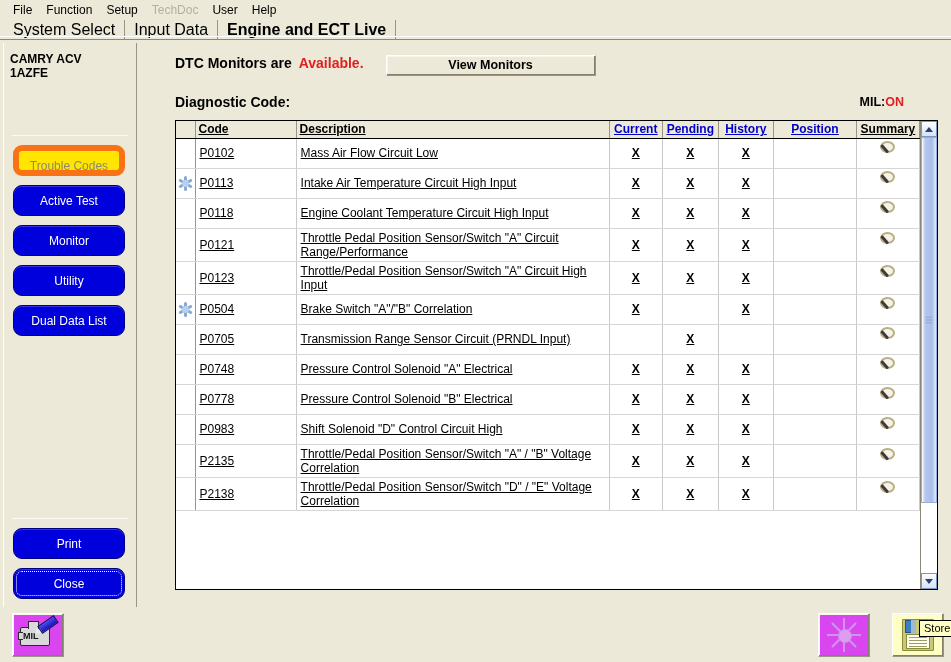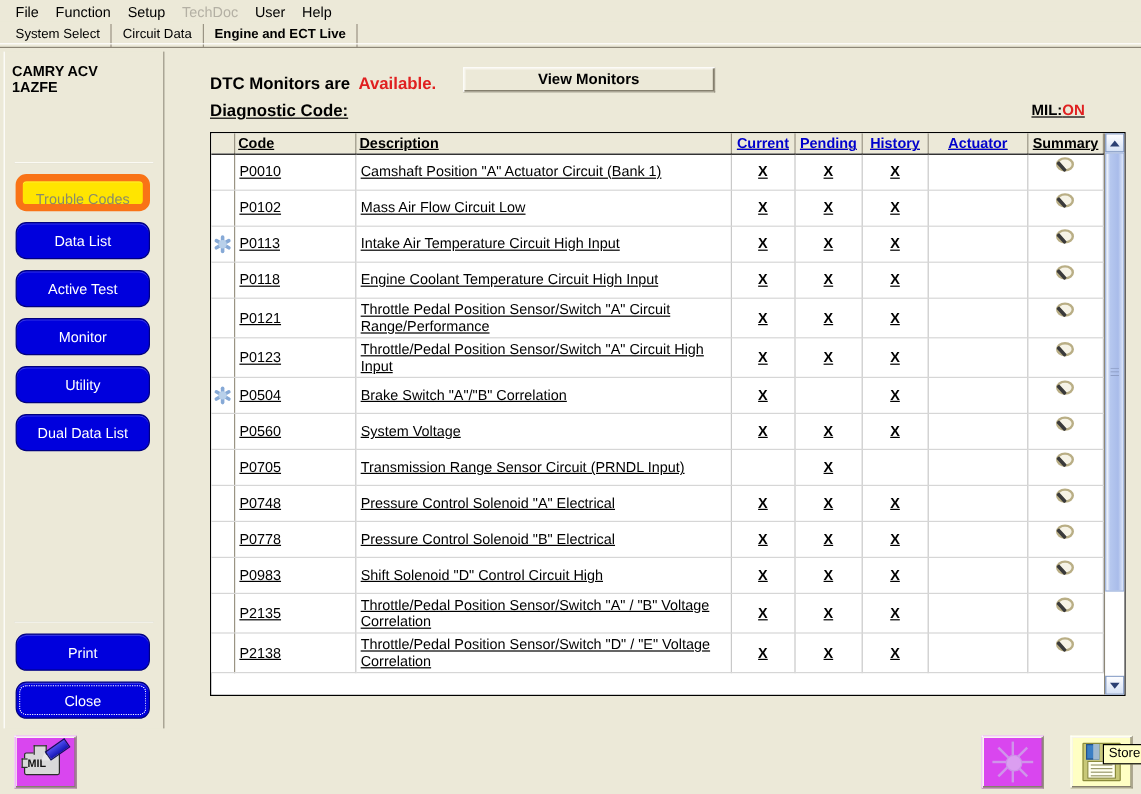--- a/index.html
+++ b/index.html
@@ -40,21 +40,21 @@
   .tabstrip {
     height: 22px;
     background: #ece9d8;
     display: flex;
     align-items: flex-end;
     padding-left: 4px;
     flex: 0 0 auto;
     position: relative;
   }
   .tab {
-    font-size: 11px;
+    font-size: 16px;
     padding: 2px 9px 3px 9px;
     color: #000;
     border-right: 1px solid #9a9484;
     cursor: default;
     white-space: nowrap;
     line-height: 15px;
   }
   .tab.active { font-weight: bold; }
   .tabstrip::after {
     content: "";
@@ -128,21 +128,21 @@
   
   .pane {
     flex: 1 1 auto;
     display: flex;
     flex-direction: column;
     padding-left: 7px;
     position: relative;
   }
   .statusline {
     display: flex;
-    align-items: flex-end;
+    align-items: flex-start;
     margin-top: 12px;
     height: 22px;
   }
   .lbl-dtc { font-size: 14px; font-weight: bold; color: #000; }
   .val-avail { font-size: 14px; font-weight: bold; color: #e02020; margin-left: 7px; }
   .btn-viewmon {
     margin-left: 22px;
     width: 210px;
     height: 21px;
     line-height: 19px;
@@ -155,24 +155,23 @@
     border-top-color: #fff;
     border-left-color: #fff;
     box-shadow: inset -1px -1px 0 #847f6d, inset 1px 1px 0 #f7f5ec;
     cursor: pointer;
     user-select: none;
   }
   .statusline2 {
     display: flex;
     align-items: center;
     justify-content: space-between;
-    margin-top: 5px;
+    margin-top: 15px;
     height: 20px;
     padding-right: 44px;
-    text-decoration: underline;
   }
   .lbl-diag { font-size: 14px; font-weight: bold; color: #000; }
   .mil { font-size: 12.5px; font-weight: bold; color: #000; }
   .mil .on { color: #e02020; }
 
   
   .gridwrap {
     margin-top: 8px;
     margin-right: 10px;
     height: 470px;
@@ -412,34 +411,33 @@
     <div class="mi">File</div>
     <div class="mi">Function</div>
     <div class="mi">Setup</div>
     <div class="mi disabled">TechDoc</div>
     <div class="mi">User</div>
     <div class="mi">Help</div>
   </div>
 
   <div class="tabstrip">
     <div class="tab">System Select</div>
-    <div class="tab">Circuit Data</div>
+    <div class="tab">Input Data</div>
     <div class="tab active">Engine and ECT Live</div>
   </div>
 
   <div class="body">
 
     <div class="sidebar">
       <div class="vehicle">CAMRY ACV
 1AZFE</div>
       <div style="height:55px"></div>
       <div class="sep"></div>
       <div class="navgroup">
         <div class="navbtn selected">Trouble Codes</div>
-        <div class="navbtn">Data List</div>
         <div class="navbtn">Active Test</div>
         <div class="navbtn">Monitor</div>
         <div class="navbtn">Utility</div>
         <div class="navbtn">Dual Data List</div>
       </div>
       <div class="spacer"></div>
       <div class="sep"></div>
       <div class="botgroup">
         <div class="navbtn">Print</div>
         <div class="navbtn focus">Close</div>
@@ -473,37 +471,27 @@
                 <col style="width:63px">
             </colgroup>
             <thead>
               <tr>
                 <th></th>
                 <th>Code</th>
                 <th>Description</th>
                 <th class="link">Current</th>
                 <th class="link">Pending</th>
                 <th class="link">History</th>
-                <th class="link">Actuator</th>
+                <th class="link">Position</th>
                 <th class="plain-c">Summary</th>
               </tr>
             </thead>
             <tbody id="grid-body">
                 <tr class="rowshort">
                   <td class="c-ind"></td>
-                  <td>P0010</td>
-                  <td>Camshaft Position "A" Actuator Circuit (Bank 1)</td>
-                  <td class="c-mark">X</td>
-                  <td class="c-mark">X</td>
-                  <td class="c-mark">X</td>
-                  <td class="c-mark"></td>
-                  <td class="c-sum"><span class="mag"><span class="lens"></span><span class="handle"></span></span></td>
-                </tr>
-                <tr class="rowshort">
-                  <td class="c-ind"></td>
                   <td>P0102</td>
                   <td>Mass Air Flow Circuit Low</td>
                   <td class="c-mark">X</td>
                   <td class="c-mark">X</td>
                   <td class="c-mark">X</td>
                   <td class="c-mark"></td>
                   <td class="c-sum"><span class="mag"><span class="lens"></span><span class="handle"></span></span></td>
                 </tr>
                 <tr class="rowshort">
                   <td class="c-ind"><span class="snow"><i></i><i></i><i></i></span></td>
@@ -544,30 +532,20 @@
                   <td class="c-mark">X</td>
                   <td class="c-mark"></td>
                   <td class="c-sum"><span class="mag"><span class="lens"></span><span class="handle"></span></span></td>
                 </tr>
                 <tr class="rowshort">
                   <td class="c-ind"><span class="snow"><i></i><i></i><i></i></span></td>
                   <td>P0504</td>
                   <td>Brake Switch "A"/"B" Correlation</td>
                   <td class="c-mark">X</td>
                   <td class="c-mark"></td>
-                  <td class="c-mark">X</td>
-                  <td class="c-mark"></td>
-                  <td class="c-sum"><span class="mag"><span class="lens"></span><span class="handle"></span></span></td>
-                </tr>
-                <tr class="rowshort">
-                  <td class="c-ind"></td>
-                  <td>P0560</td>
-                  <td>System Voltage</td>
-                  <td class="c-mark">X</td>
-                  <td class="c-mark">X</td>
                   <td class="c-mark">X</td>
                   <td class="c-mark"></td>
                   <td class="c-sum"><span class="mag"><span class="lens"></span><span class="handle"></span></span></td>
                 </tr>
                 <tr class="rowshort">
                   <td class="c-ind"></td>
                   <td>P0705</td>
                   <td>Transmission Range Sensor Circuit (PRNDL Input)</td>
                   <td class="c-mark"></td>
                   <td class="c-mark">X</td>

